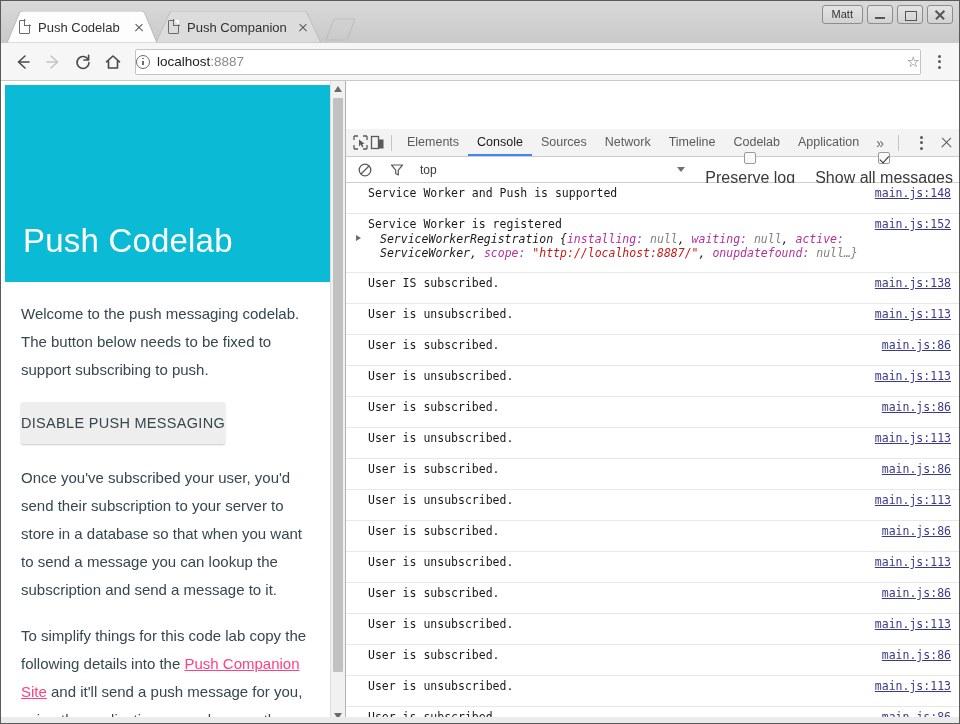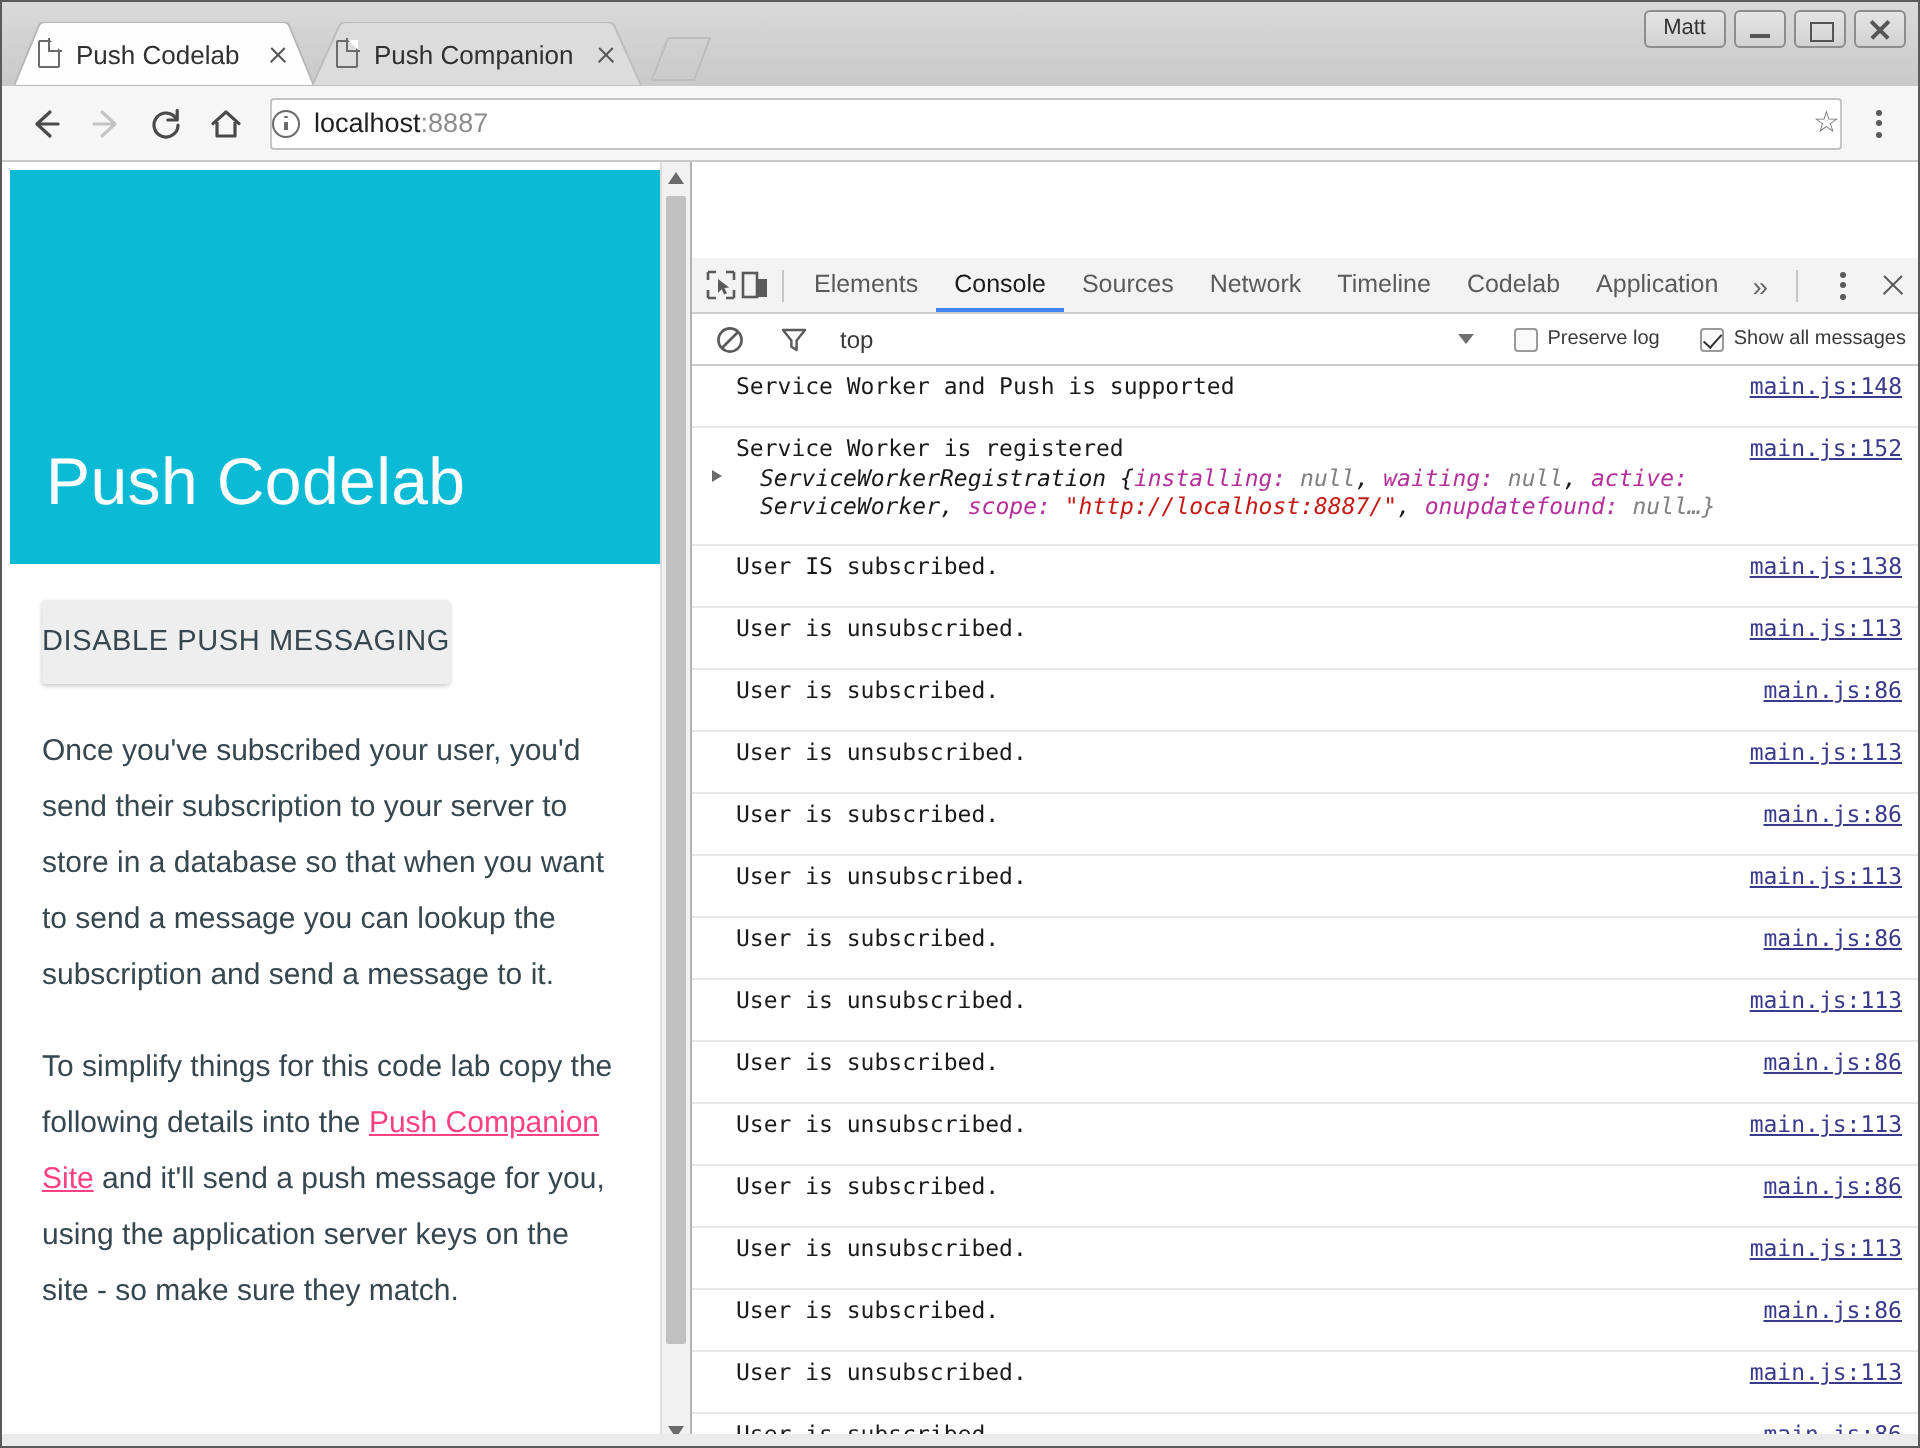--- a/index.html
+++ b/index.html
@@ -373,21 +373,21 @@
   .ctx-caret {
     margin-left: auto;
     width: 0; height: 0;
     border-top: 5px solid #707070;
     border-left: 4.5px solid transparent;
     border-right: 4.5px solid transparent;
     cursor: pointer;
   }
   .cb-wrap {
     display: flex; align-items: center; gap: 5px; cursor: pointer;
-    font-size: 10px; color: #3a3a3a; margin-left: 14px;
+    font-size: 16px; color: #3a3a3a; margin-left: 14px; flex-direction: column;
   }
   .cb {
     width: 12px; height: 12px;
     border: 1px solid #9a9a9a;
     border-radius: 2px;
     background: #fafafa;
     position: relative;
     flex: 0 0 auto;
   }
   .cb.checked::after {
@@ -543,20 +543,21 @@
   </div>
 
   <div class="main">
 
     <div class="page-pane">
       <div class="page-content">
         <div class="hero" id="hero" style="background: rgb(11, 187, 214);">
           <div class="hero-title">Push Codelab</div>
         </div>
         <div class="body-area">
+          <p class="para">Welcome to the push messaging codelab. The button below needs to be fixed to support subscribing to push.</p>
           <button class="push-btn">DISABLE PUSH MESSAGING</button>
           <p class="para">Once you've subscribed your user, you'd send their subscription to your server to store in a database so that when you want to send a message you can lookup the subscription and send a message to it.</p>
           <p class="para"><span>To simplify things for this code lab copy the following details into the </span><a href="#" style="color: rgb(255, 64, 129);">Push Companion Site</a><span> and it'll send a push message for you, using the application server keys on the site - so make sure they match.</span></p>
           
         </div>
       </div>
 
       <div class="pscroll">
         <div class="arr">
             <i class="arr-up"></i>

